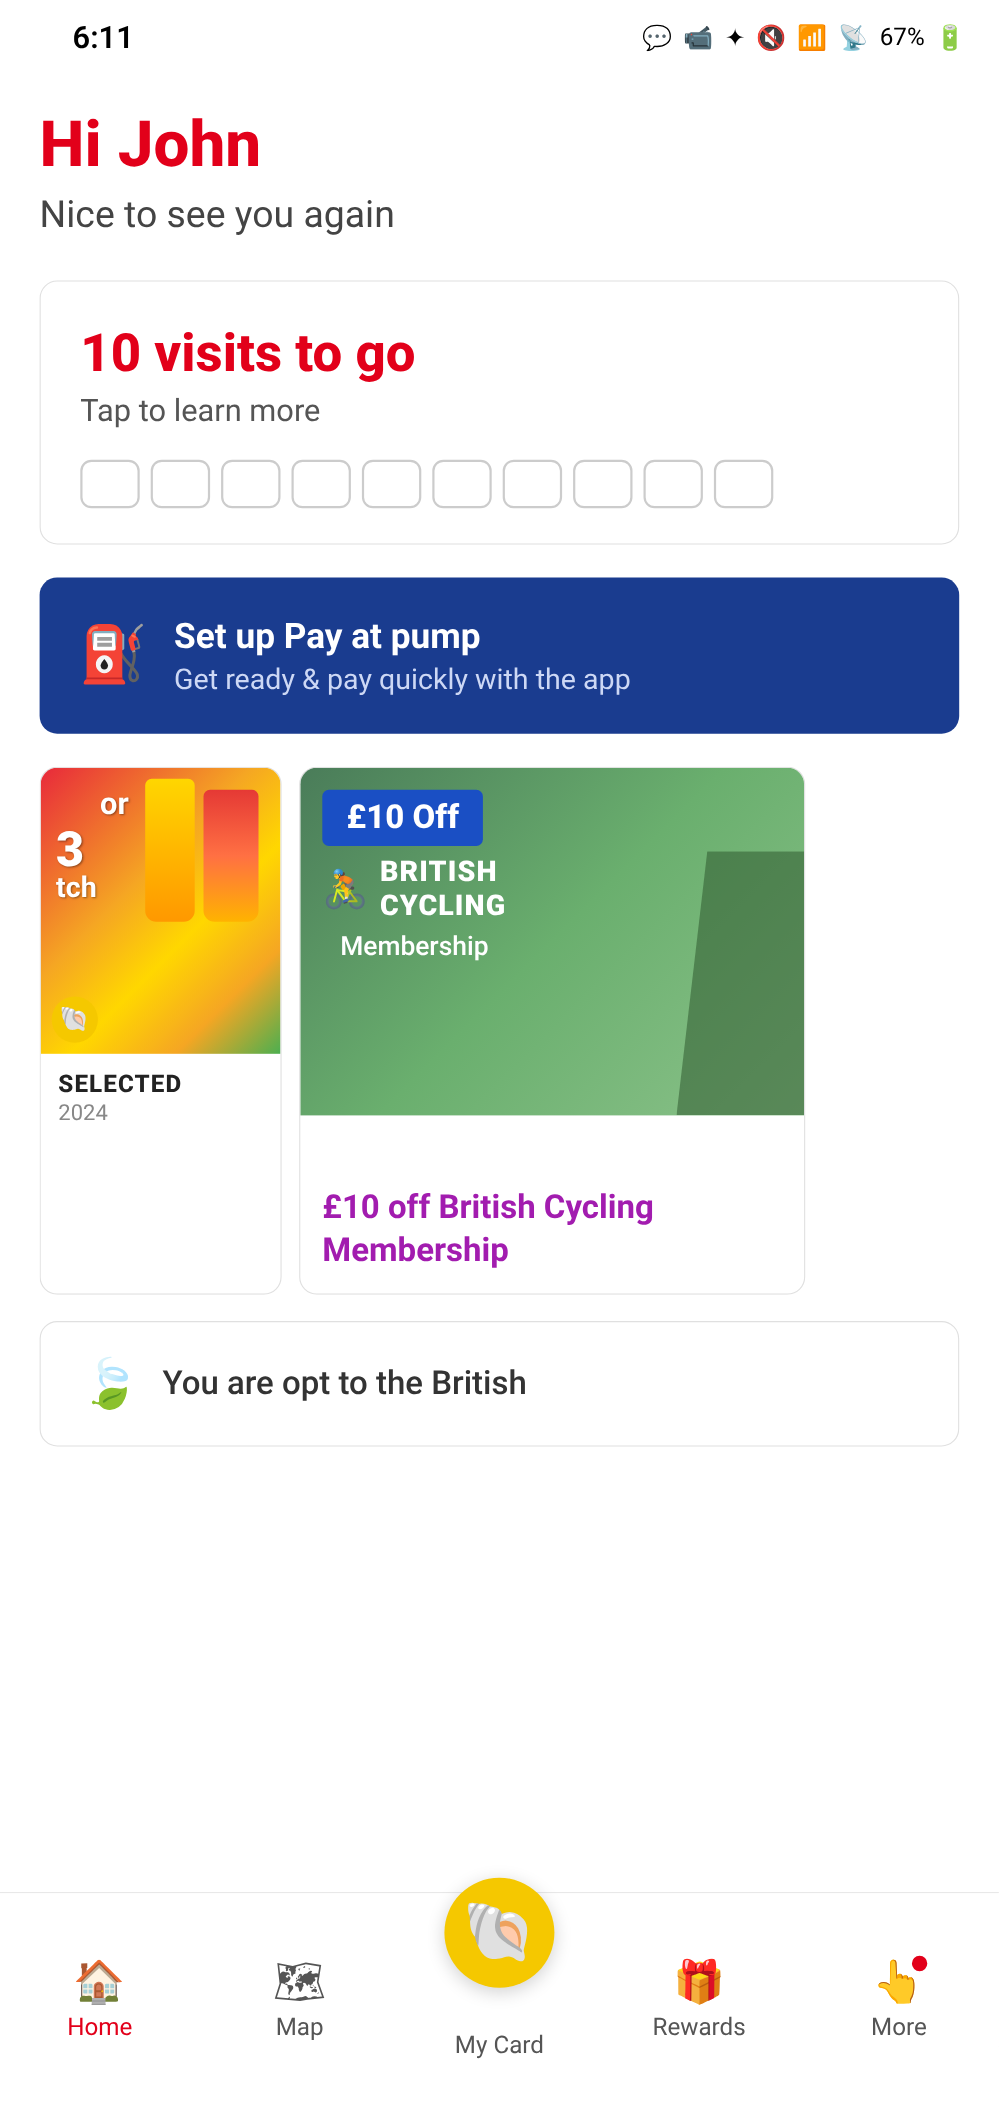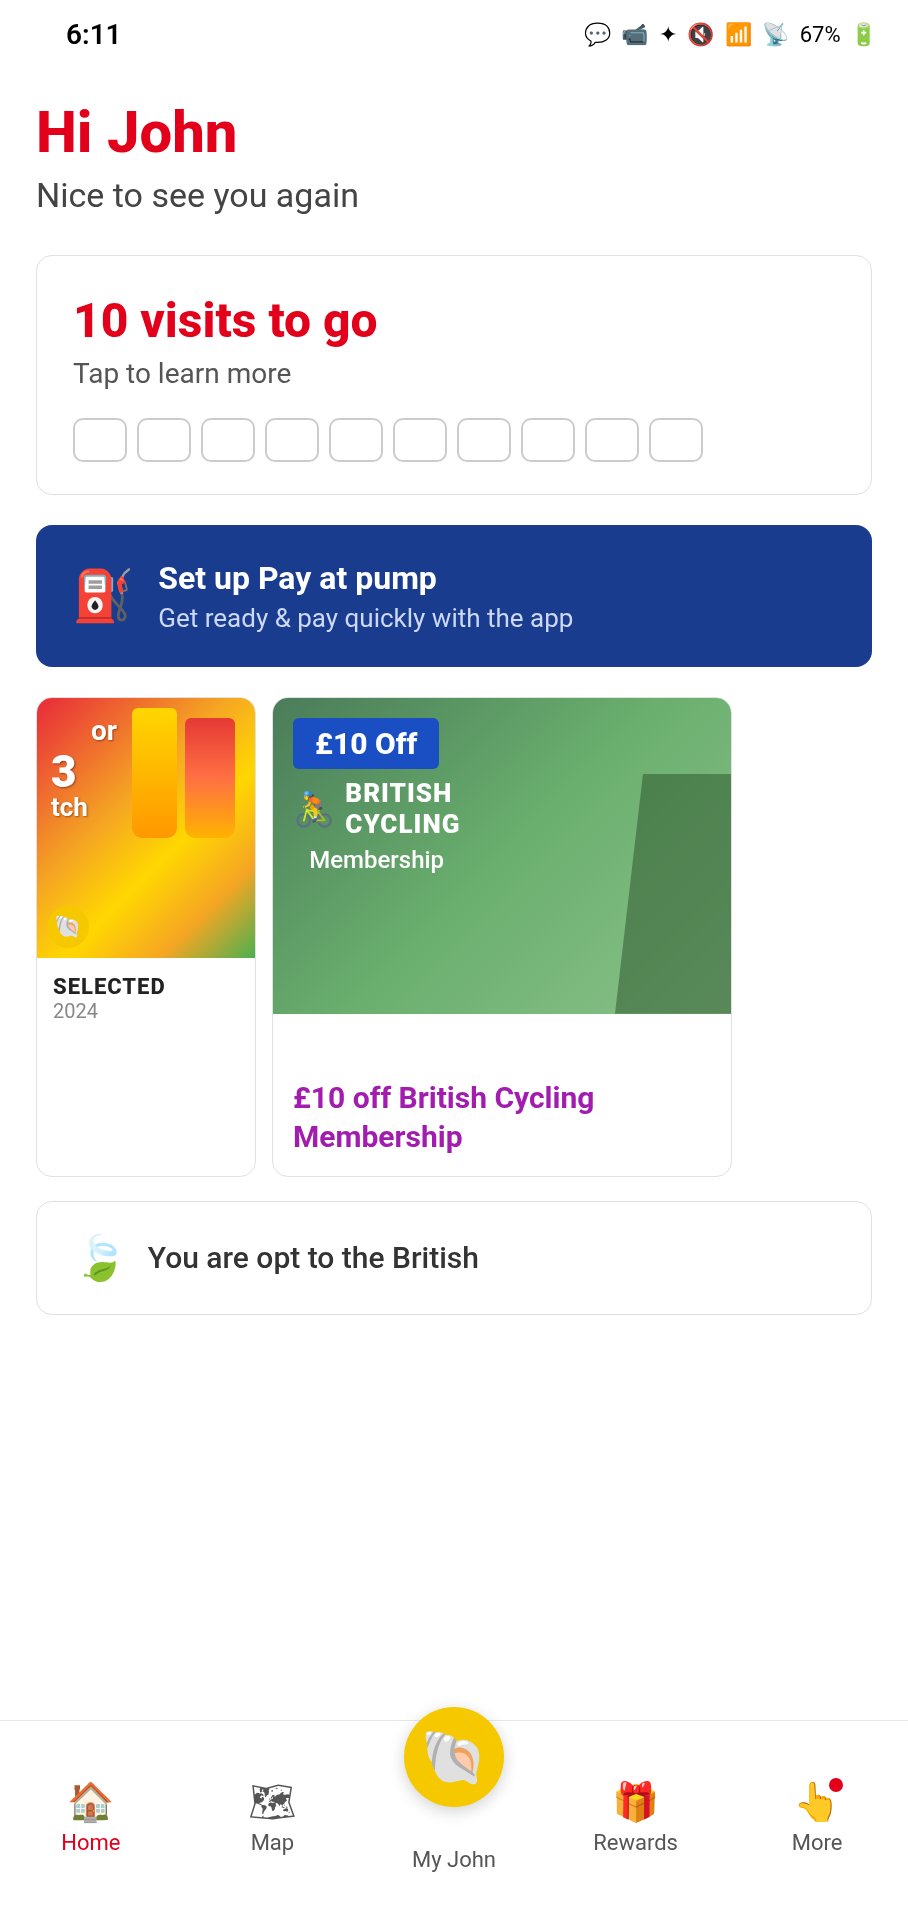--- a/index.html
+++ b/index.html
@@ -493,21 +493,21 @@
 
   <div class="nav-item">
     <span class="nav-icon">🗺</span>
     <span class="nav-label">Map</span>
   </div>
 
   <div class="nav-item nav-item-center">
     <div class="shell-fab">
       <span style="font-size:54px;">🐚</span>
     </div>
-    <span class="nav-label" style="margin-top:34px;">My John</span>
+    <span class="nav-label" style="margin-top:34px;">My Card</span>
   </div>
 
   <div class="nav-item">
     <span class="nav-icon">🎁</span>
     <span class="nav-label">Rewards</span>
   </div>
 
   <div class="nav-item nav-badge">
     <span class="nav-icon" style="position:relative;">
       👆

